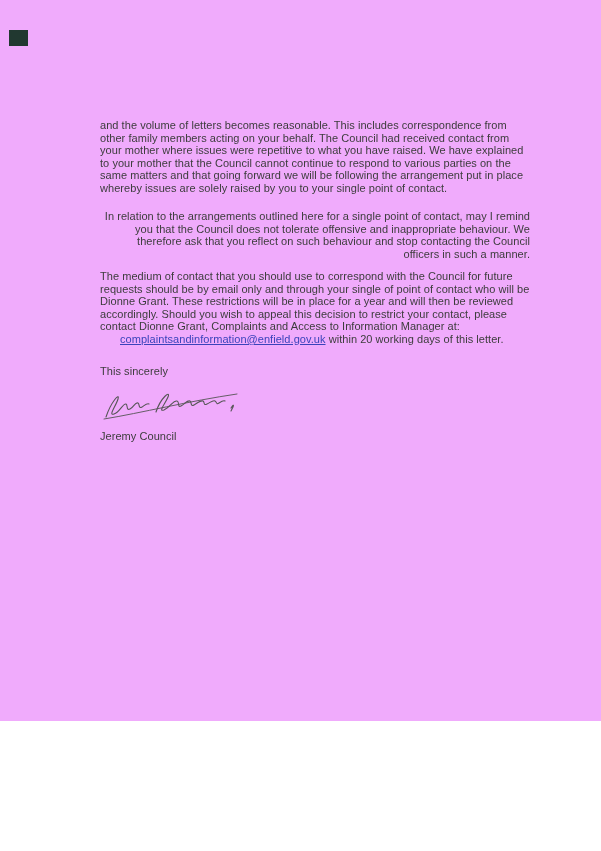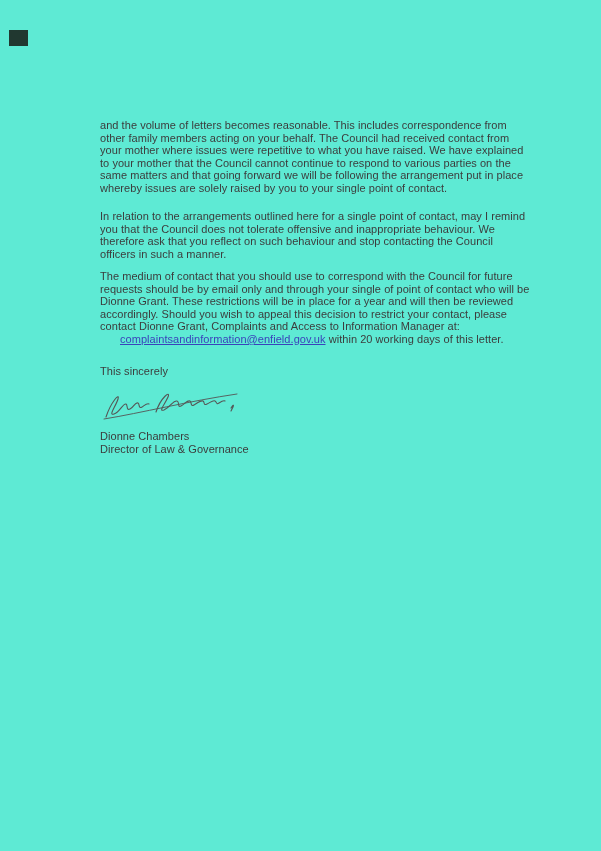--- a/index.html
+++ b/index.html
@@ -3,22 +3,22 @@
 <meta charset="utf-8">
 <style>
   html, body {
     margin: 0;
     padding: 0;
     background: #ffffff;
   }
   .page {
     position: relative;
     width: 601px;
-    height: 851px;
-    background: #5eead4;
+    height: 721px;
+    background: #f0abfc;
     overflow: hidden;
     font-family: "Liberation Sans", sans-serif;
     color: #3c3c3c;
   }
   .corner-mark {
     position: absolute;
     left: 9px;
     top: 30px;
     width: 19px;
     height: 16px;
@@ -27,21 +27,21 @@
   .block {
     position: absolute;
     left: 100px;
     width: 430px;
     font-size: 11px;
     line-height: 12.6px;
     letter-spacing: 0.05px;
     margin: 0;
   }
   .p1 { top: 119px; }
-  .p2 { top: 210px; }
+  .p2 { top: 210px; text-align: right; }
   .p3 { top: 270px; }
   .closing { top: 365px; }
   .signatory { top: 430px; }
   .email-link {
     color: #3a43bb;
     text-decoration: underline;
     cursor: pointer;
     margin-left: 20px;
   }
   .signature {
@@ -71,17 +71,16 @@
   <div class="signature">
     <svg width="145" height="34" viewBox="0 0 145 34" xmlns="http://www.w3.org/2000/svg" fill="none" stroke="#555555" stroke-width="1.1" stroke-linecap="round" stroke-linejoin="round">
       <path d="M3 31 C40 25 88 13 136 6" stroke-width="0.9"></path>
       <path d="M5 29 C10 14 19 4 17 11 C15 18 7 28 13 26 C19 24 22 15 25 16 C27 17 25 23 29 21 C33 19 34 14 37 15 C39 16 37 21 41 19 C44 17 46 15 48 16"></path>
       <path d="M55 24 C60 9 70 2 67 9 C64 16 57 24 63 22 C70 19 72 12 76 13 C79 14 76 20 80 18 C84 16 86 12 89 13 C91 14 89 19 93 17 C97 15 99 12 102 13 C104 14 102 18 106 16 C110 14 112 12 114 13 C116 14 115 17 118 15 C121 13 123 12 124 13"></path>
       <path d="M130 20 C132 17 133 16 132 19 L130 23"></path>
     </svg>
   </div>
 
   <div class="block signatory">
-    <div>Dionne Chambers</div>
-    <div>Director of Law &amp; Governance</div>
+    <div>Jeremy Council</div>
   </div>
 
 </div>
 
 </body></html>

